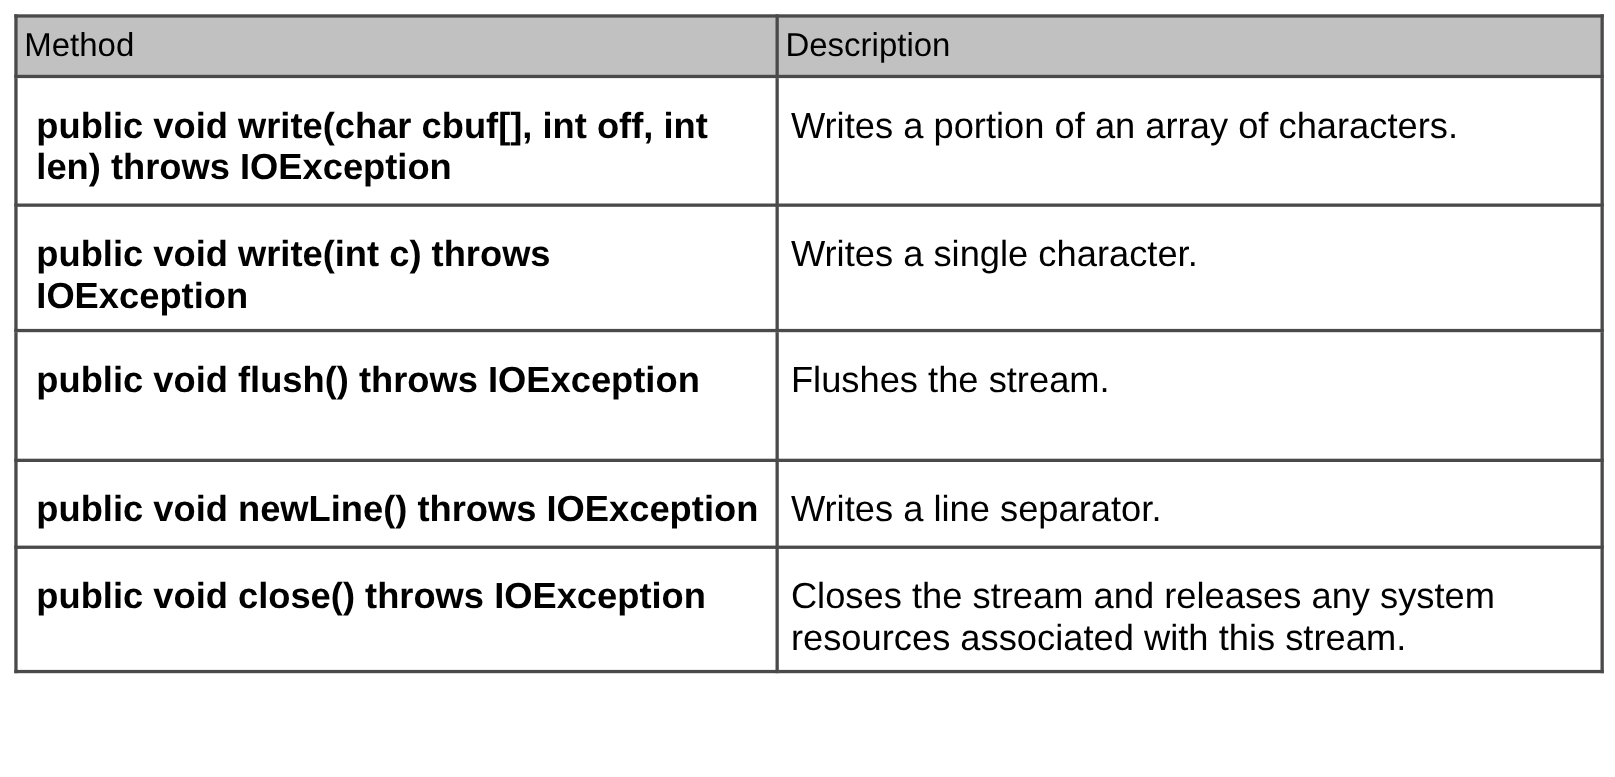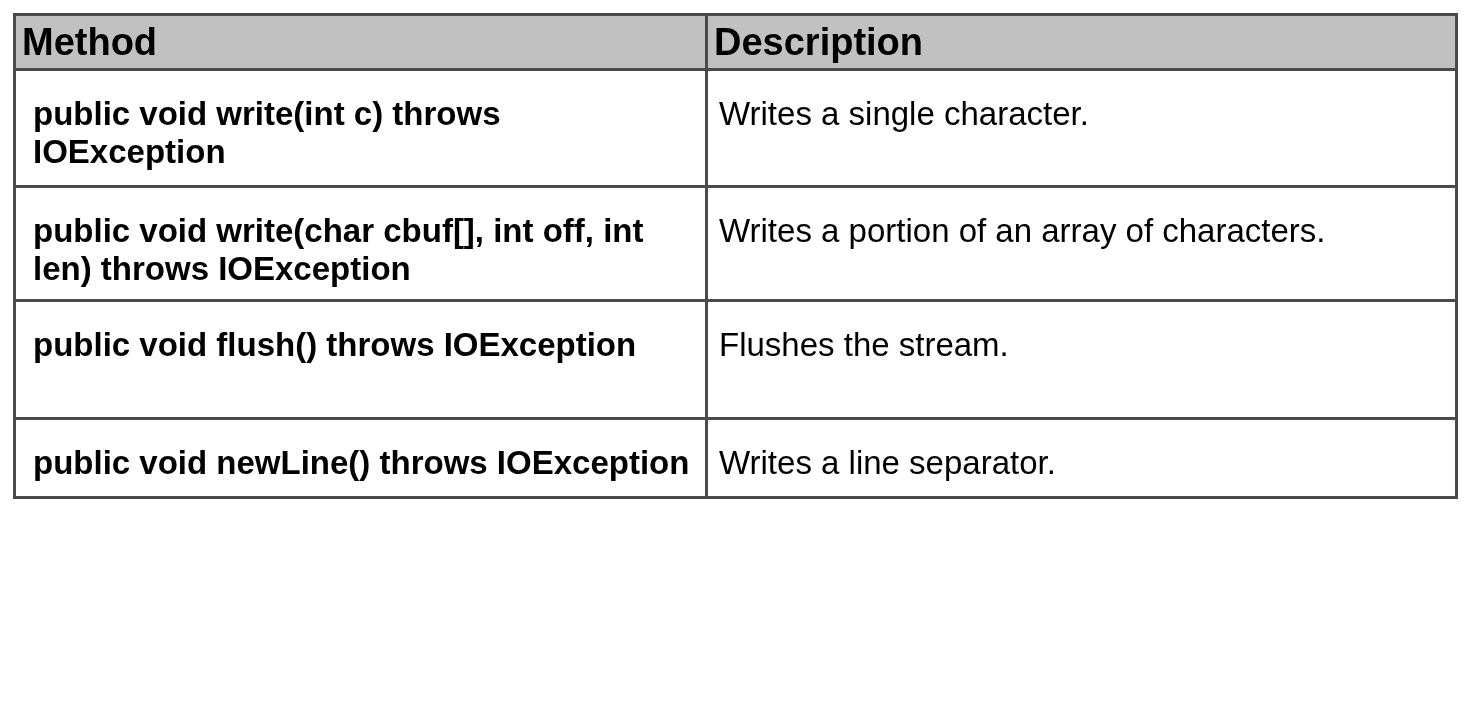--- a/index.html
+++ b/index.html
@@ -32,22 +32,22 @@
   }
   col.col-method { width: 692px; }
   col.col-desc   { width: 750px; }
   th, td {
     border: 3px solid var(--border-color);
     color: var(--text-color);
   }
   thead tr { height: 55px; }
   th {
     background: var(--header-bg);
-    font-size: 38px;
-    font-weight: 700;
+    font-size: 30px;
+    font-weight: 400;
     text-align: left;
     vertical-align: middle;
     padding: 0 10px 0 6px;
   }
   td {
     font-size: 33px;
     line-height: 38px;
     vertical-align: top;
     background: #ffffff;
   }
@@ -76,35 +76,39 @@
       <col class="col-desc">
     </colgroup>
     <thead>
       <tr>
         <th>Method</th>
         <th>Description</th>
       </tr>
     </thead>
     <tbody>
   <tr>
-    <td class="method">public void write(int c) throws IOException</td>
-    <td class="desc">Writes a single character.</td>
+    <td class="method">public void write(char cbuf[], int off, int len) throws IOException</td>
+    <td class="desc">Writes a portion of an array of characters.</td>
   </tr>
 
   <tr>
-    <td class="method">public void write(char cbuf[], int off, int len) throws IOException</td>
-    <td class="desc">Writes a portion of an array of characters.</td>
+    <td class="method">public void write(int c) throws IOException</td>
+    <td class="desc">Writes a single character.</td>
   </tr>
 
 
   <tr>
     <td class="method">public void flush() throws IOException</td>
     <td class="desc">Flushes the stream.</td>
   </tr>
 
   <tr>
     <td class="method">public void newLine() throws IOException</td>
     <td class="desc">Writes a line separator.</td>
   </tr>
 
+  <tr>
+    <td class="method">public void close() throws IOException</td>
+    <td class="desc">Closes the stream and releases any system resources associated with this stream.</td>
+  </tr>
 </tbody>
   </table>
 </div>
 
 </body></html>

